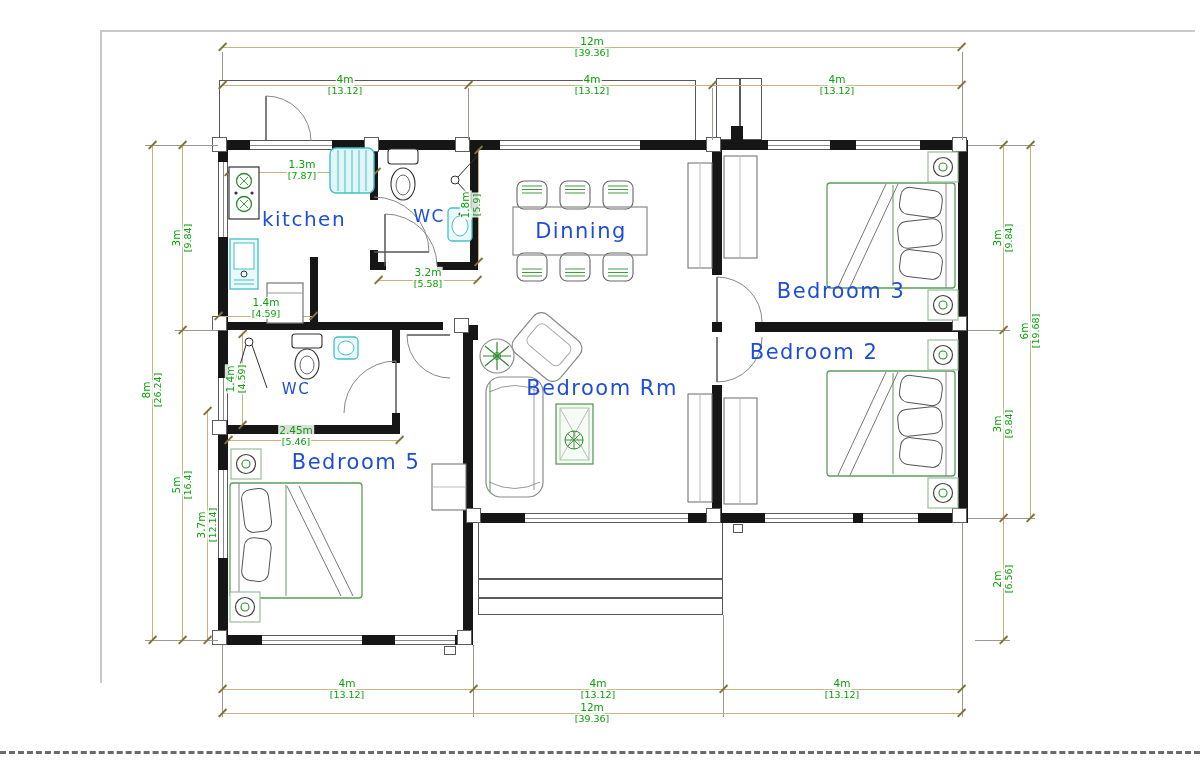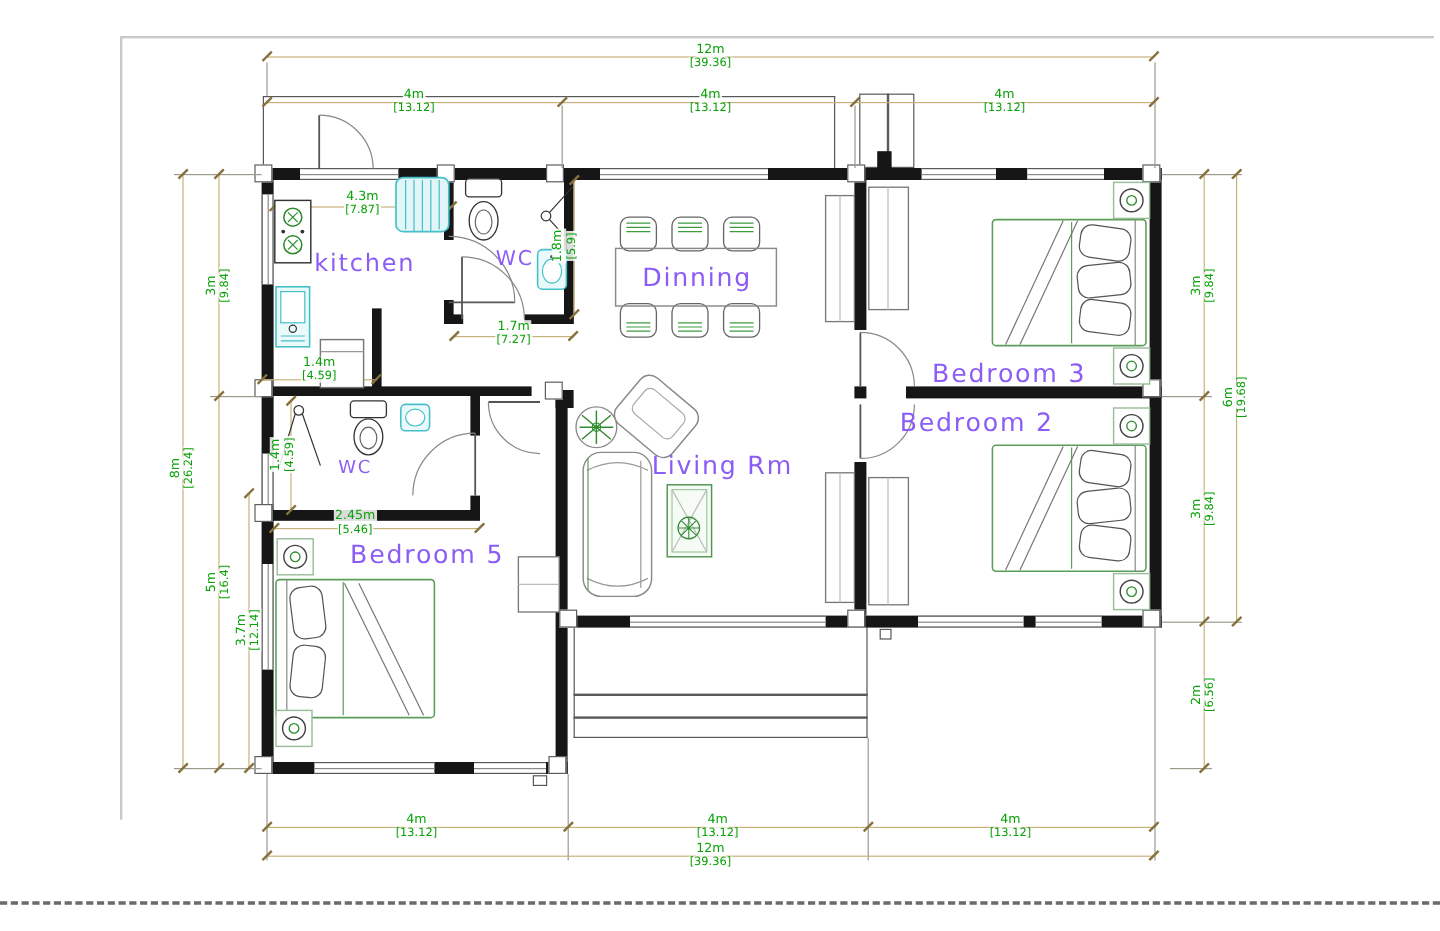--- a/index.html
+++ b/index.html
@@ -19,21 +19,21 @@
   .dimh::before,.dimh::after,.dimv::before,.dimv::after{content:'';position:absolute;width:11px;height:1.7px;background:#86713c;transform:rotate(-45deg)}
   .dimh::before{left:-5px;top:-1px}.dimh::after{right:-5px;top:-1px}
   .dimv::before{top:-1px;left:-5px}.dimv::after{bottom:-1px;left:-5px}
   .tk{position:absolute;width:11px;height:1.7px;background:#86713c;transform:rotate(-45deg)}
   .dim2{position:absolute;display:flex;flex-direction:column;align-items:center;
         transform:translate(-50%,-50%);color:#0aa10a;font-size:10.5px;line-height:1.12;
         text-align:center;white-space:nowrap;z-index:6}
   .dim2 .ft{font-size:9.5px}
   .dim2 span{background:rgba(255,255,255,.85);padding:0 1px}
   .dim2.rot{transform:translate(-50%,-50%) rotate(-90deg)}
-  .room{position:absolute;transform:translate(-50%,-50%);color:#8b5cf6;font-size:21px;
+  .room{position:absolute;transform:translate(-50%,-50%);color:#1d4ed8;font-size:21px;
         letter-spacing:1.5px;white-space:nowrap;z-index:5}
   svg{position:absolute;left:0;top:0;z-index:4}
   .pageline{position:absolute;background:#c9c9c9}
   .dash{position:absolute;border-top:3px dashed #6a6a6a}
 </style>
 </head>
 <body>
 
 <div id="stage">
 
@@ -409,26 +409,26 @@
     </div>
   <div class="dim2 rot" style="left:1003px;top:579px">
       <span>2m</span>
       <span class="ft">[6.56]</span>
     </div>
   <div class="dim2 rot" style="left:1030px;top:331px">
       <span>6m</span>
       <span class="ft">[19.68]</span>
     </div>
   <div class="dim2" style="left:302px;top:170px">
-      <span>4.3m</span>
+      <span>1.3m</span>
       <span class="ft">[7.87]</span>
     </div>
   <div class="dim2" style="left:428px;top:278px">
-      <span>1.7m</span>
-      <span class="ft">[7.27]</span>
+      <span>3.2m</span>
+      <span class="ft">[5.58]</span>
     </div>
   <div class="dim2 rot" style="left:471px;top:205px">
       <span>1.8m</span>
       <span class="ft">[5.9]</span>
     </div>
   <div class="dim2" style="left:266px;top:308px">
       <span>1.4m</span>
       <span class="ft">[4.59]</span>
     </div>
   <div class="dim2 rot" style="left:236px;top:379px">
@@ -436,19 +436,19 @@
       <span class="ft">[4.59]</span>
     </div>
   <div class="dim2" style="left:296px;top:436px">
       <span>2.45m</span>
       <span class="ft">[5.46]</span>
     </div>
 
   <div class="room" style="left:304px;top:219px;font-size:20px">kitchen</div>
   <div class="room" style="left:429px;top:216px;font-size:17px">WC</div>
   <div class="room" style="left:581px;top:231px">Dinning</div>
-  <div class="room" style="left:841px;top:311px">Bedroom 3</div>
+  <div class="room" style="left:841px;top:291px">Bedroom 3</div>
   <div class="room" style="left:814px;top:352px">Bedroom 2</div>
-  <div class="room" style="left:602px;top:388px">Living Rm</div>
+  <div class="room" style="left:602px;top:388px">Bedroom Rm</div>
   <div class="room" style="left:296px;top:389px;font-size:15px">WC</div>
   <div class="room" style="left:356px;top:462px">Bedroom 5</div>
 
 </div>
 
 </body></html>

